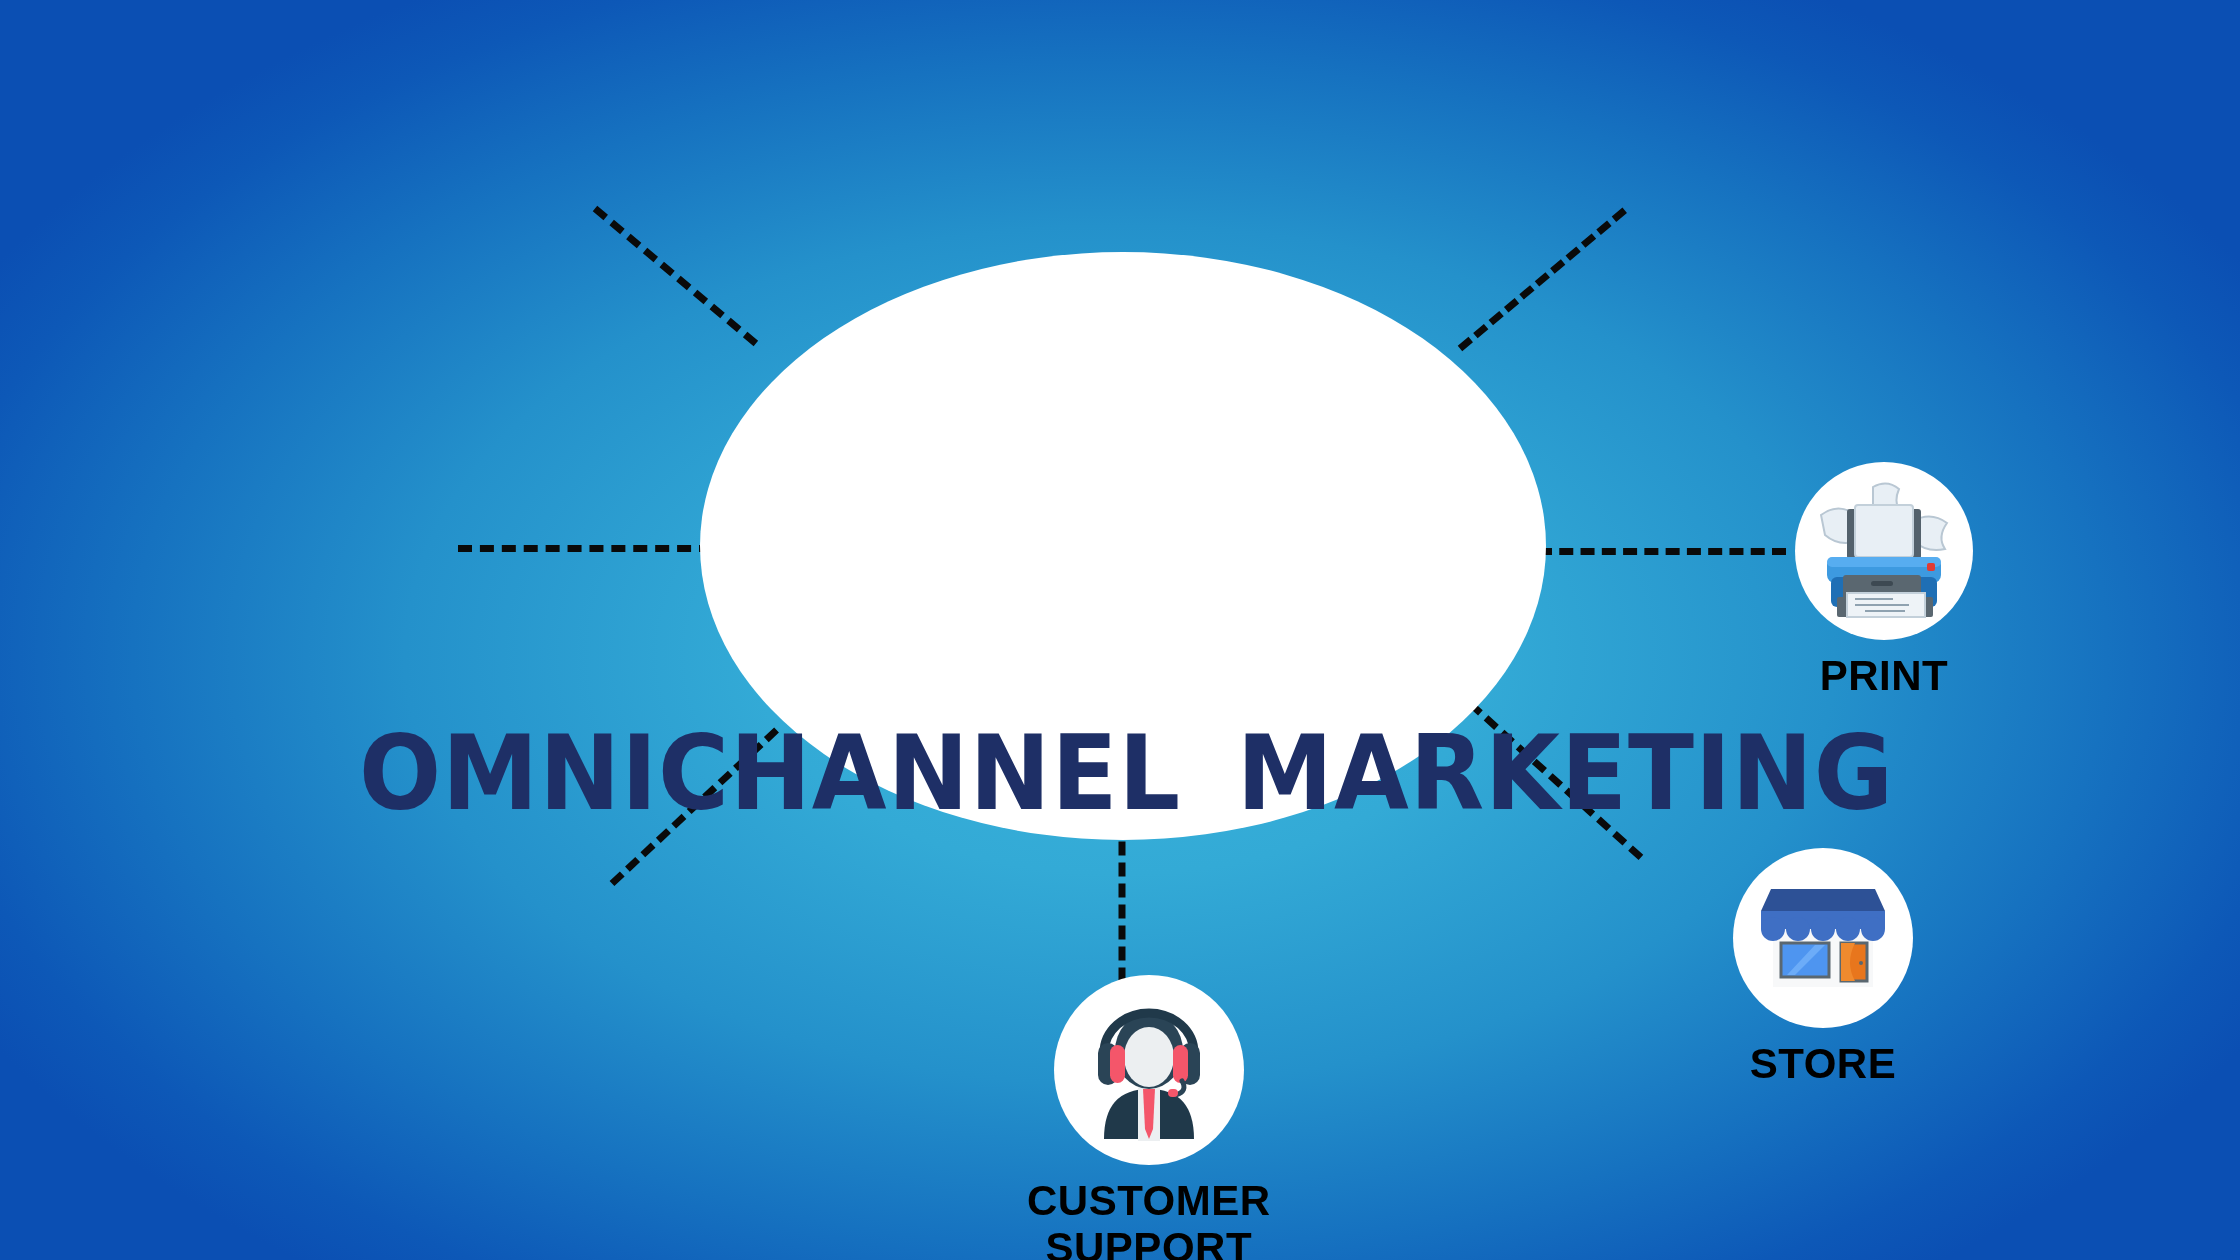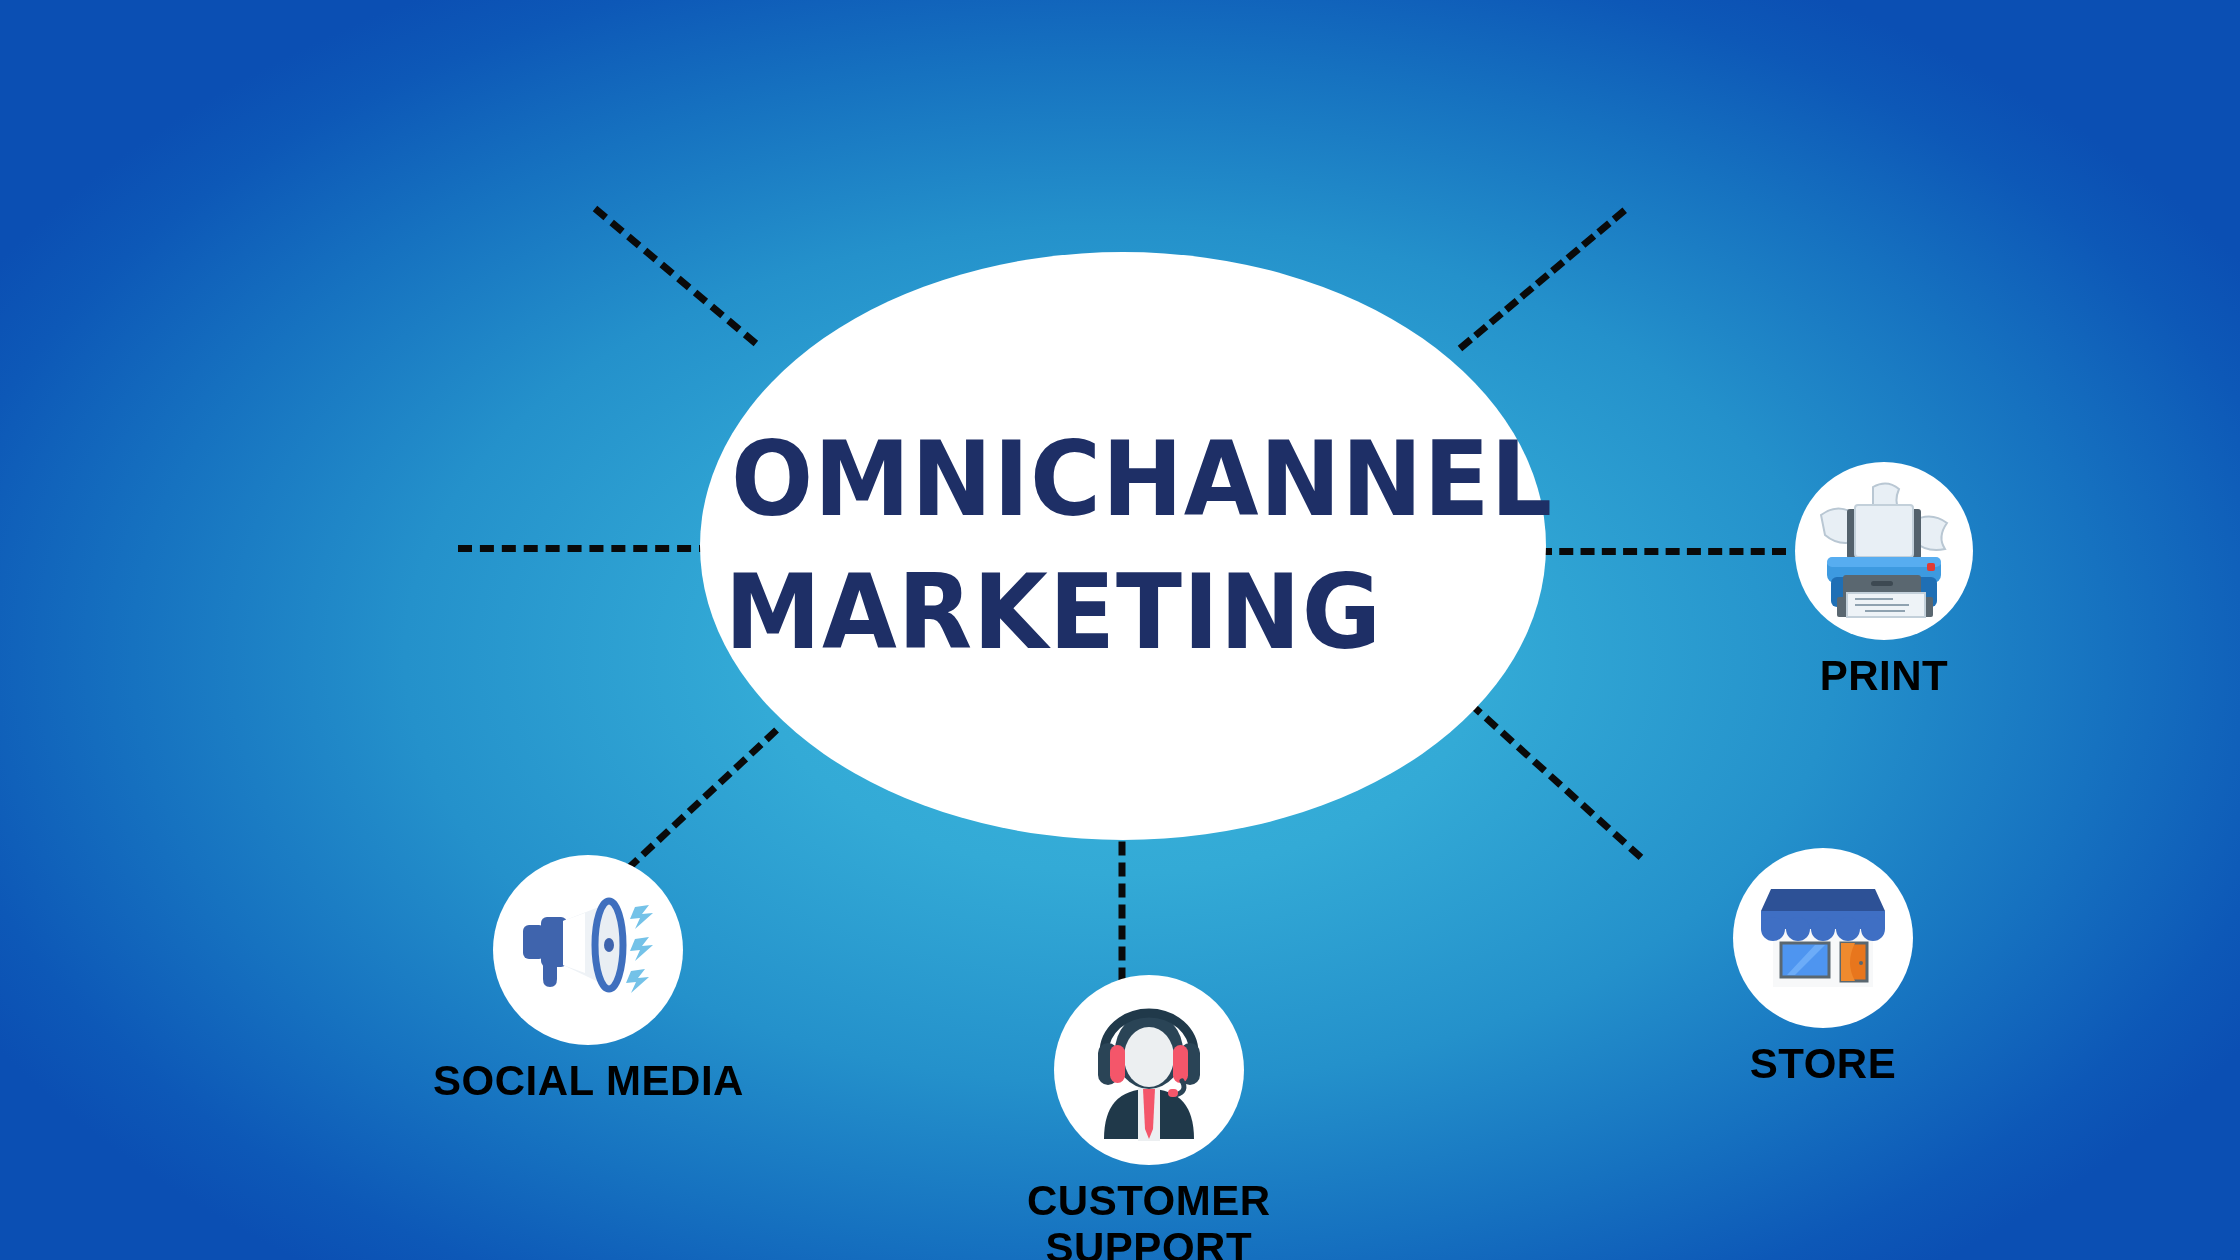--- a/index.html
+++ b/index.html
@@ -33,22 +33,21 @@
   
   .hub {
     position: absolute;
     left: 700px;
     top: 252px;
     width: 846px;
     height: 588px;
     background: #ffffff;
     border-radius: 50%;
     display: flex;
-    flex-direction: column;
-    align-items: flex-start;
+    align-items: flex-end;
     justify-content: center;
   }
   .hub-line {
     color: #1e2f66;
     font-family: "DejaVu Sans", sans-serif;
     font-weight: 700;
     font-size: 104px;
     line-height: 1.28;
     letter-spacing: 1px;
     text-align: center;
@@ -126,39 +125,20 @@
         <g stroke="#8fa2b0" stroke-width="2">
           <line x1="46" y1="118" x2="84" y2="118"></line>
           <line x1="46" y1="124" x2="100" y2="124"></line>
           <line x1="56" y1="130" x2="96" y2="130"></line>
         </g>
       </svg>
     </div>
     <div class="node-label">PRINT</div>
   </div>
 
-  <div class="node" style="left:433px; top:855px;">
-    <div class="bubble" style="width:190px; height:190px;">
-      <svg class="ic" width="150" height="118" viewBox="0 0 150 118">
-        <rect x="10" y="34" width="22" height="34" rx="6" fill="#3f64ad"></rect>
-        <rect x="28" y="26" width="26" height="50" rx="6" fill="#3f64ad"></rect>
-        <path d="M30 72 h14 v16 q0 8 -7 8 t-7 -8 Z" fill="#3f64ad"></path>
-        <path d="M50 30 L96 12 L96 96 L50 74 Z" fill="#eef2f6"></path>
-        <path d="M50 30 L72 22 L72 82 L50 74 Z" fill="#ffffff"></path>
-        <ellipse cx="96" cy="54" rx="14" ry="44" fill="#e9eef3" stroke="#3f6fbe" stroke-width="7"></ellipse>
-        <ellipse cx="96" cy="54" rx="5" ry="7" fill="#3f64ad"></ellipse>
-        <g fill="#74c2e8">
-          <path d="M122 16 l14 -2 l-7 9 l11 -1 l-18 16 l5 -11 l-10 1 Z"></path>
-          <path d="M122 48 l14 -2 l-7 9 l11 -1 l-18 16 l5 -11 l-10 1 Z"></path>
-          <path d="M118 80 l14 -2 l-7 9 l11 -1 l-18 16 l5 -11 l-10 1 Z"></path>
-        </g>
-      </svg>
-    </div>
-    <div class="node-label">SOCIAL MEDIA</div>
-  </div>
 
   <div class="node" style="left:1027px; top:975px;">
     <div class="bubble" style="width:190px; height:190px;">
       <svg class="ic" width="150" height="168" viewBox="0 0 150 168" style="position:absolute; left:20px; top:22px;">
         <path d="M30 142 q0 -50 45 -50 t45 50 Z" fill="#20394a"></path>
         <rect x="64" y="88" width="22" height="56" fill="#eceff1"></rect>
         <path d="M69 92 h12 l-2 40 l-4 10 l-4 -10 Z" fill="#f4566a"></path>
         <ellipse cx="75" cy="54" rx="34" ry="38" fill="#2a4456"></ellipse>
         <ellipse cx="75" cy="60" rx="25" ry="30" fill="#eceff1"></ellipse>
         <path d="M30 56 a45 40 0 0 1 90 0" fill="none" stroke="#20394a" stroke-width="9" stroke-linecap="round"></path>

